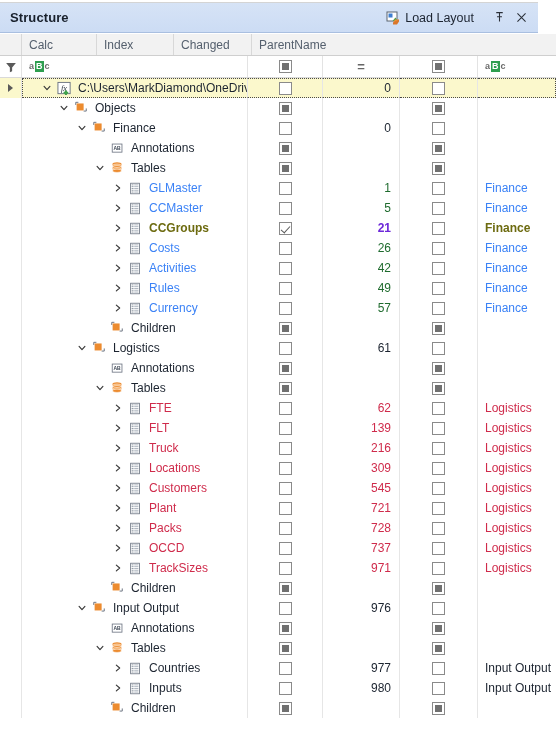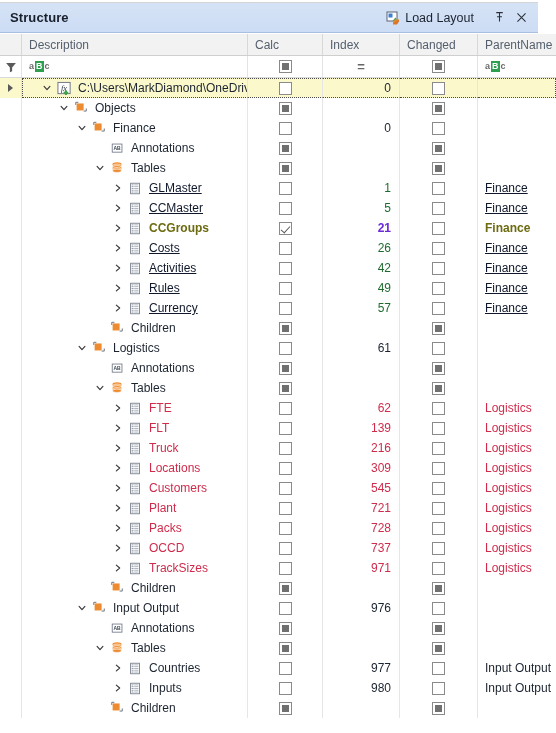--- a/index.html
+++ b/index.html
@@ -258,21 +258,21 @@
     align-items: flex-start;
     justify-content: center;
   }
   .node-label {
     padding-left: 5px;
     line-height: 1;
   }
 
   
   .t-dark   { color: #1c2430; }
-  .t-green  { color: #0f172a; text-decoration: underline; }
+  .t-green  { color: #3b82f6; }
   .t-olive  { color: #6d6b10; font-weight: bold; }
   .t-red    { color: #cf2b4b; }
   .t-num-green { color: #1f6b2e; }
   .t-num-olive { color: #6d28d9; font-weight: bold; }
   .t-num-red   { color: #cf2b4b; }
   .t-num-dark  { color: #1c2430; }
 
   .row-pointer {
     width: 0; height: 0;
     border-left: 5px solid #5a5a5a;
@@ -315,21 +315,20 @@
       <svg viewBox="0 0 16 16" width="13" height="13">
         <path d="M3 3 L13 13 M13 3 L3 13" stroke="#2a2f38" stroke-width="1.3" fill="none"></path>
       </svg>
     </div>
   </div>
 
   <div class="grid">
 
     <div class="header-row">
       <div class="hcell indicator"></div>
-      <div class="hcell c-desc">Description</div>
       <div class="hcell c-calc">Calc</div>
       <div class="hcell c-index">Index</div>
       <div class="hcell c-chg">Changed</div>
       <div class="hcell c-par">ParentName</div>
     </div>
 
     <div class="filter-row">
       <div class="fcell indicator">
         <svg viewBox="0 0 16 16" width="12" height="12" class="filter-icon">
           <path d="M1.5 2.5 h13 L9.5 8.5 v5 l-3 1.5 v-6.5 Z" fill="#5a5a5a"></path>

